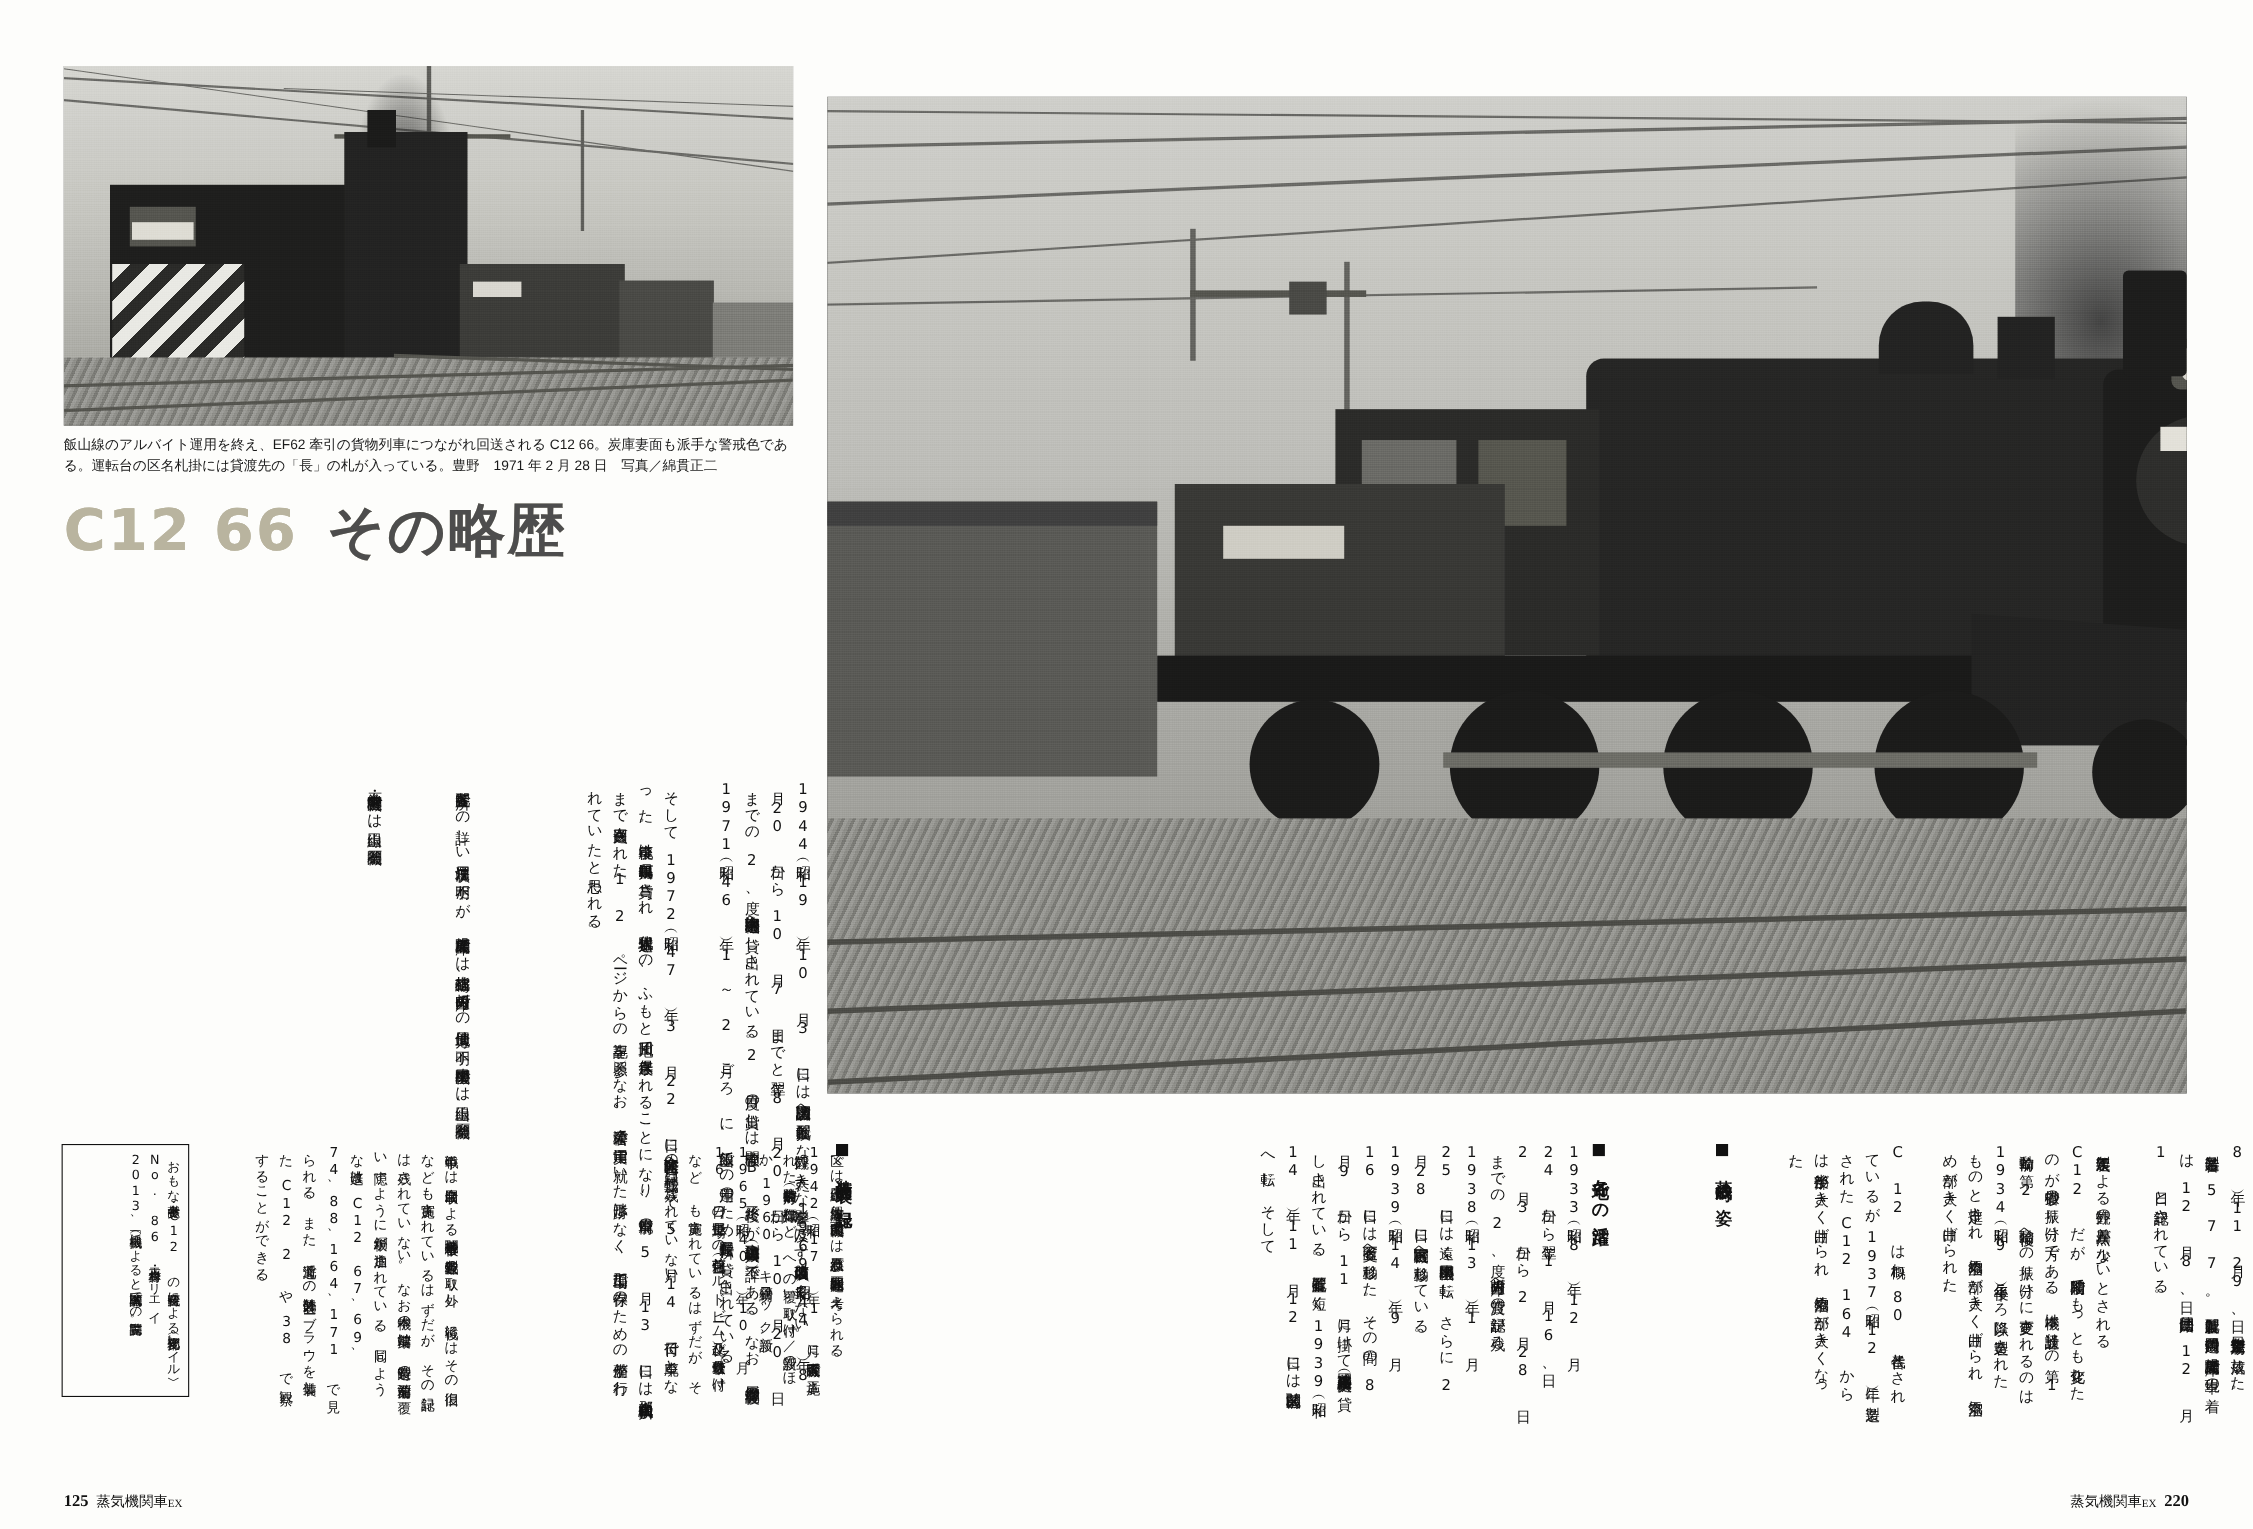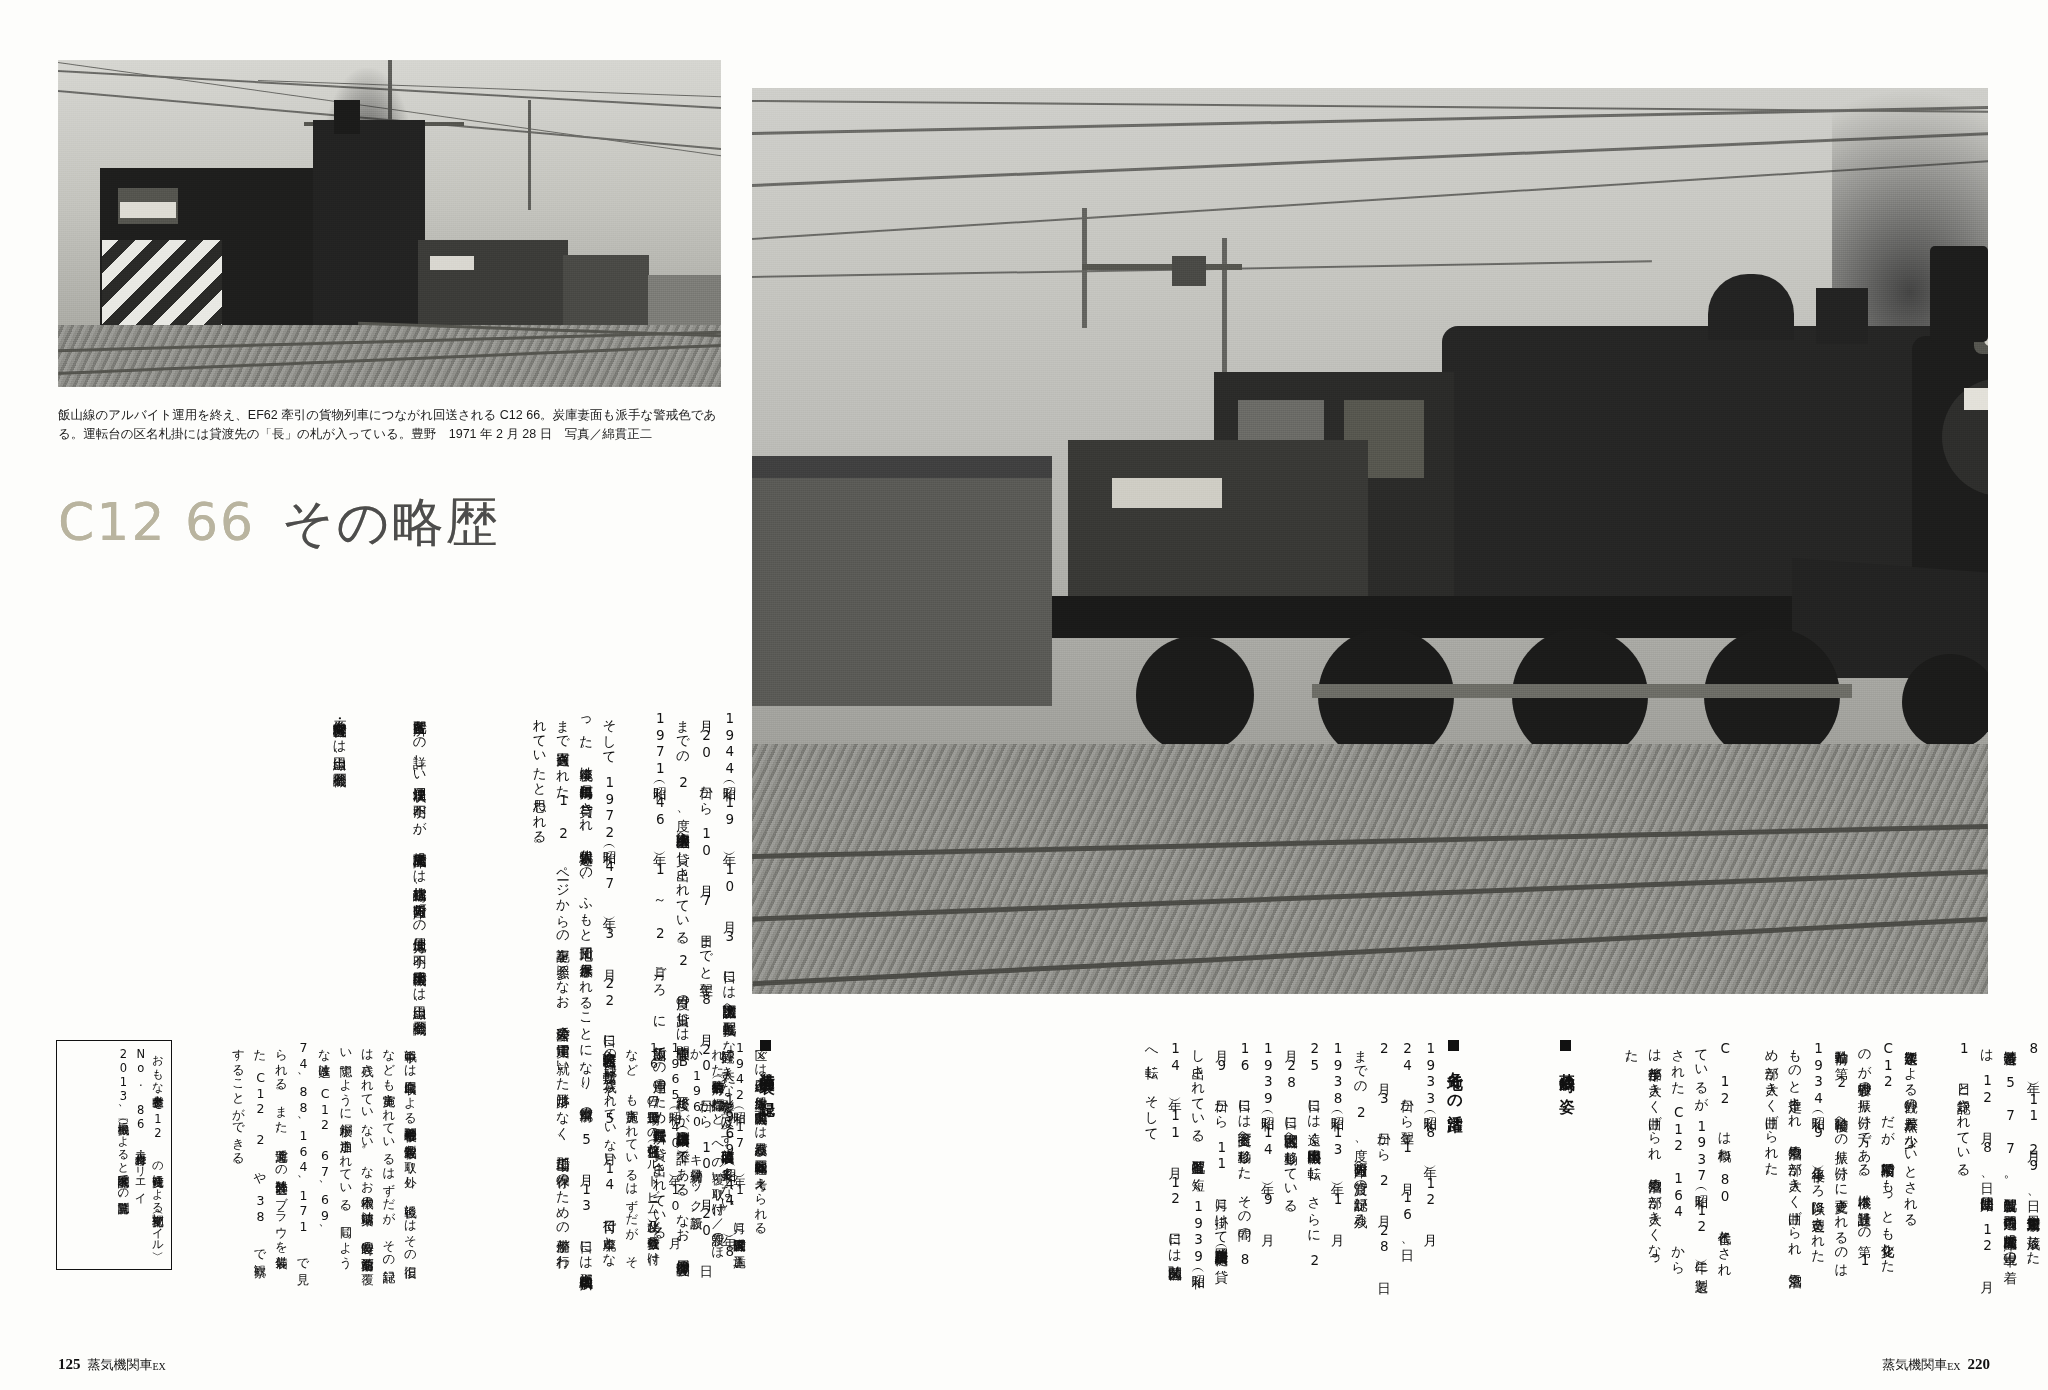--- a/index.html
+++ b/index.html
@@ -54,24 +54,23 @@
   }
 
   
   .title{
     position:absolute;
     left:58px;top:448px;
     font-size:52px;
     letter-spacing:2px;
     color:#b9b49f;
     font-family:"DejaVu Sans", sans-serif;
-    font-weight:normal;
+    font-weight:bold;
     white-space:nowrap;
     text-shadow:0 0 0 #b9b49f;
-    margin-top:40px;
   }
   .title .jp{color:#4d4d4d;margin-left:26px;}
 
   
   .vcol{
     position:absolute;
     writing-mode:vertical-rl;
     text-orientation:upright;
     font-size:13.5px;
     line-height:1.72;
@@ -153,21 +152,21 @@
 
     <div class="blk" style="left:590px;top:215px;width:73px;height:58px;background:#7d7d78;"></div>
 
     <div class="ballast" style="height:62px;"></div>
     <div class="rail" style="left:0;bottom:44px;width:663px;transform:rotate(-1.6deg);"></div>
     <div class="rail" style="left:0;bottom:26px;width:663px;transform:rotate(-2.4deg);"></div>
     <div class="rail" style="left:300px;bottom:56px;width:363px;transform:rotate(2deg);"></div>
     <div class="grain"></div>
   </div>
 
-  <div class="caption" style="left:58px;top:406px;width:662px;">
+  <div class="caption" style="left:58px;top:395px;width:662px;">
     <span>飯山線のアルバイト運用を終え、EF62 牽引の貨物列車につながれ回送される C12 66。炭庫妻面も派手な警戒色である。運転台の区名札掛には貸渡先の「長」の札が入っている。豊野　1971 年 2 月 28 日　写真／綿貫正二</span>
   </div>
 
   <div class="title">
     <span>C12 66</span><span class="jp">その略歴</span>
   </div>
 
   <div class="photo" style="left:752px;top:88px;width:1236px;height:906px;">
     <div class="sky"></div>
 

